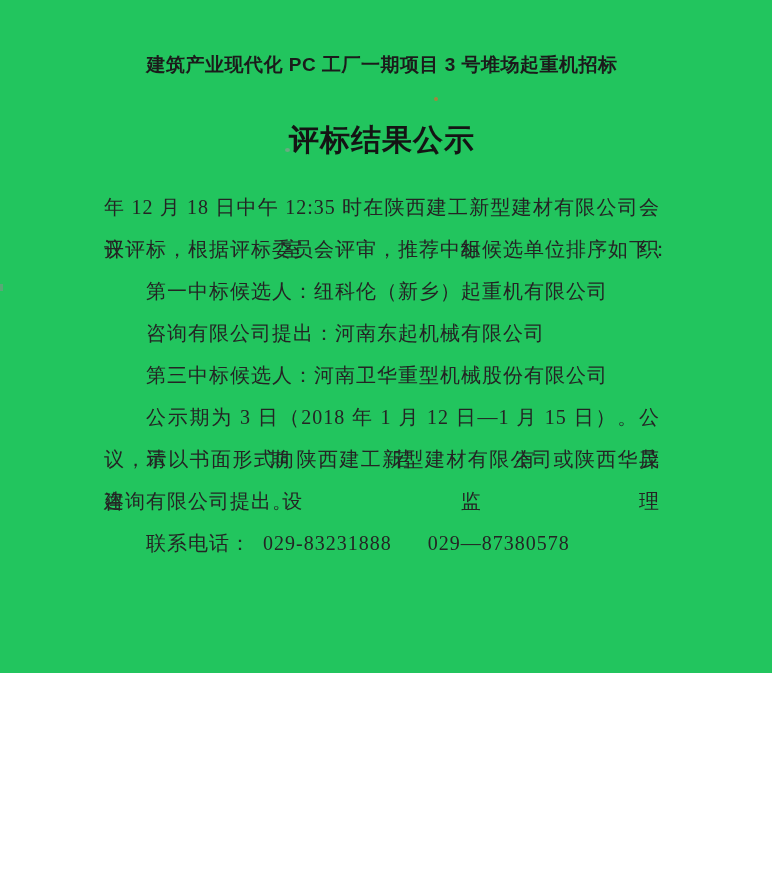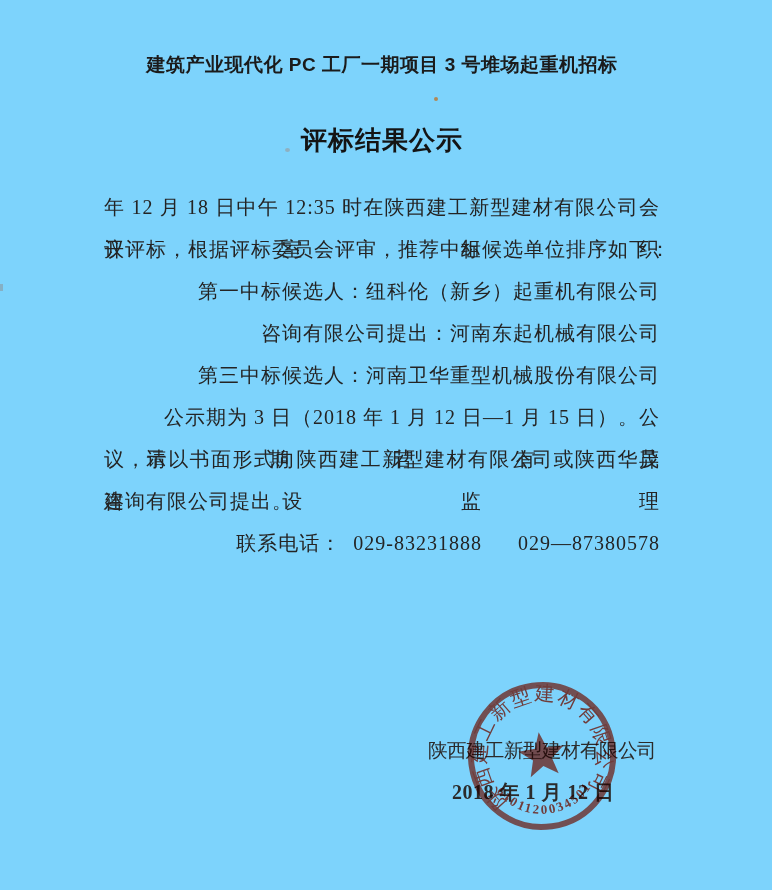--- a/index.html
+++ b/index.html
@@ -1,44 +1,44 @@
 <!DOCTYPE html>
 <html><head>
 <meta charset="utf-8">
 <style>
   html,body{margin:0;padding:0;}
   .page{
     position:relative;
-    width:772px;height:890px;
-    background:#7dd3fc;
+    width:772px;height:673px;
+    background:#22c55e;
     font-family:"Liberation Serif","DejaVu Serif",serif;
     color:#242424;
     overflow:hidden;
   }
   .project-title{
     position:absolute;top:53px;left:104px;width:556px;
     text-align:center;
     font-family:"Liberation Sans","DejaVu Sans",sans-serif;
     font-weight:bold;font-size:19px;line-height:23px;
     letter-spacing:.5px;color:#1b1b1b;
   }
   .announcement-title{
     position:absolute;top:125px;left:104px;width:556px;
     text-align:center;
     font-family:Liberation Sans, sans-serif;
-    font-weight:bold;font-size:26px;line-height:30px;
+    font-weight:bold;font-size:30px;line-height:30px;
     letter-spacing:1px;color:#141414;
   }
   .body-text{
     position:absolute;top:186px;left:104px;width:556px;
     font-size:20px;letter-spacing:1px;
   }
   .line{height:42px;line-height:42px;white-space:pre;}
   .line.justify{white-space:normal;text-align:justify;text-align-last:justify;}
-  .line.indent{padding-left:42px;text-align:right;}
+  .line.indent{padding-left:42px;}
   .signature-company{
     position:absolute;top:737px;left:428px;
     font-size:19.5px;letter-spacing:-.5px;color:#2b2b2b;white-space:pre;
   }
   .signature-date{
     position:absolute;top:779px;left:452px;
     font-size:20px;letter-spacing:.5px;color:#2b2b2b;white-space:pre;font-weight:bold;
   }
   .seal{
     position:absolute;left:462px;top:676px;width:160px;height:160px;

